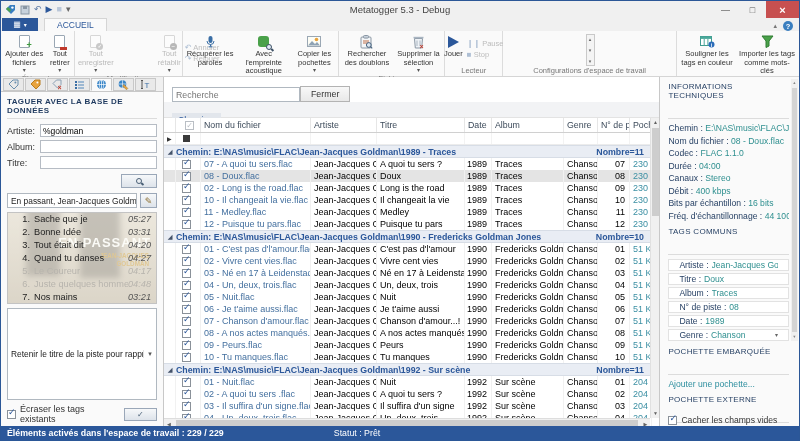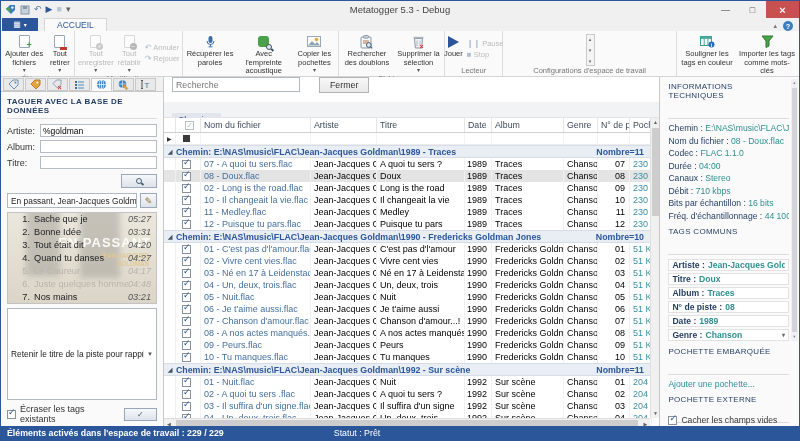--- a/index.html
+++ b/index.html
@@ -28,21 +28,21 @@
   .help-ic { width:10px; height:10px; border-radius:50%; background:#3a7ebf; color:#fff; font-size:7.5px; font-weight:bold; display:flex; align-items:center; justify-content:center; }
 
   
   .ribbon { position:absolute; left:0; top:30px; right:0; height:46px; background:#fafafa; border-bottom:1px solid #d5d5d5; display:flex; }
   .rgrp { display:flex; flex-direction:column; border-right:1px solid #dcdcdc; padding:1px 1px 0; }
   .rgrp-body { flex:1; display:flex; align-items:stretch; justify-content:center; }
   .rgrp-label { height:10px; font-size:7.5px; color:#777; text-align:center; line-height:10px; }
   .rbtn { display:flex; flex-direction:column; align-items:center; padding:2px 2px 0; font-size:7.5px; line-height:1.15; color:#333; text-align:center; }
   .rbtn .ric { height:15px; display:flex; align-items:center; justify-content:center; margin-bottom:1px; }
   .rbtn .arr { font-size:6px; color:#555; }
-  .rbtn.dis { color:#b9b9b9; }
+  .rbtn.dis { color:#b9b9b9;margin-left:40px; }
   .rbtn.dis .ric { opacity:.4; filter:grayscale(1); }
   .rsmall-col { display:flex; flex-direction:column; justify-content:center; gap:2px; padding:0 2px; }
   .rsmall { display:flex; align-items:center; gap:2px; font-size:7.5px; color:#bcbcbc; }
   .rsmall .si { font-size:8px; color:#aebfd4; }
   .icoDoc { width:11px; height:13px; background:#fff; border:1px solid #9aa7b4; border-radius:1px; position:relative; }
   .icoDoc .badge { position:absolute; right:-3px; bottom:-3px; font-size:9px; font-weight:bold; line-height:1; }
   .badge.plus { color:#3f9b3f; }
   .badge.redbar { width:7px; height:3px; background:#c0392b; }
   .badge.gcirc { width:7px; height:7px; background:#3f9b3f; border-radius:50%; color:#fff; font-size:5px; text-align:center; line-height:7px; font-weight:bold; }
   .badge.rcirc { width:7px; height:7px; background:#c0392b; border-radius:50%; color:#fff; font-size:6px; text-align:center; line-height:6px; font-weight:bold; }
@@ -84,21 +84,21 @@
   .trk .tt { overflow:hidden; white-space:nowrap; }
   .trk .time { margin-left:auto; font-style:italic; color:#555; }
   .trk.dim, .trk.dim .time { color:#b7b4ad; }
   .overwrite-row { display:flex; align-items:center; gap:4px; margin-top:4px; font-size:9px; color:#333; }
   .cbx { width:9px; height:9px; border:1px solid #8a9199; background:#fff; position:relative; flex:none; }
   .cbx .ck { position:absolute; left:0px; top:-3px; font-size:9px; color:#2b579a; line-height:1; }
   .applybtn { margin-left:auto; width:34px; height:13px; border:1px solid #9aa7b8; background:linear-gradient(#f6f8fa,#dde3ea); font-size:8px; color:#4a6076; display:flex; align-items:center; justify-content:center; }
 
   
   .main { position:relative; width:497px; display:flex; flex-direction:column; background:#fff; --cols:12px 25px 110px 66px 88px 27px 72px 34px 32px 22px; }
-  .search-row { height:25px; display:flex; align-items:flex-start; gap:19px; padding-left:8px; flex:none; }
+  .search-row { height:25px; display:flex; align-items:flex-end; gap:0; padding-left:8px; flex:none; }
   .search-row input { width:128px; height:15px; border:1px solid #b0b8c0; font-size:8.8px; padding:0 3px; font-family:"Liberation Sans",sans-serif; }
   .fermer { height:16px; padding:0 10px; border:1px solid #b3b3b3; background:linear-gradient(#f8f8f8,#e8e8e8); font-size:8.8px; color:#333; display:flex; align-items:center; }
   .chip-row { height:16px; background:#f2f3f5; border-bottom:1px solid #e3e3e3; display:flex; align-items:center; padding-left:8px; flex:none; }
   .chip { height:13px; background:#e2e6ec; display:flex; align-items:center; gap:4px; padding:0 6px; font-size:8.8px; color:#2b579a;margin-top:20px; }
   .chip .s { color:#333; font-size:6px; }
   .ghead { display:grid; grid-template-columns:var(--cols); height:15px; border-bottom:1px solid #d0d0d0; background:#fff; font-size:8.8px; color:#3c4a5a; align-items:center; flex:none; width:488px; }
   .ghead .hc { border-right:1px solid #e6e6e6; padding-left:3px; height:100%; display:flex; align-items:center; overflow:hidden; white-space:nowrap; }
   .hcb { width:9px; height:9px; border:1px solid #b9bec4; color:#b9bec4; font-size:8px; line-height:7px; text-align:center; margin-left:6px; }
   .filter-row { display:grid; grid-template-columns:var(--cols); height:12px; border-bottom:1px solid #ececec; align-items:center; flex:none; width:488px; }
   .filter-row .fc { border-right:1px solid #f3f3f3; height:100%; display:flex; align-items:center; }
@@ -122,21 +122,21 @@
   .hsb { position:absolute; left:0; right:9px; bottom:0; height:10px; background:#f0f0f0; border-top:1px solid #ddd; display:flex; align-items:center; }
   .hsb .a { font-size:5px; color:#606060; width:10px; text-align:center; }
   .hsb .thumb { height:8px; background:#cdcdcd; flex:1; margin:0 2px; }
 
   
   .right-panel { width:140px; border-left:1px solid #c8c8c8; background:#fafafa; padding:5px 10px 4px 8px; position:relative; overflow:hidden; }
   .rp-h { font-size:8px; font-weight:normal; color:#1f3a5f; letter-spacing:.3px; border-bottom:1px solid #dcdcdc; padding-bottom:18px; margin-bottom:4px; }
   .rp-h.mt { margin-top:6px; }
   .kv { font-size:8.6px; color:#1f3a5f; margin-bottom:2.5px; white-space:nowrap; overflow:hidden; }
   .kv .v { color:#2e8f8f; }
-  .tagf { display:flex; align-items:center; height:12px; margin-bottom:2px; background:#fff; border:1px solid #e2e2e2; font-size:8.6px; padding:0 3px; white-space:nowrap; overflow:hidden;font-weight:bold; }
+  .tagf { display:flex; align-items:center; height:12px; margin-bottom:2px; background:#fff; border:1px solid #e2e2e2; font-size:8.6px; padding:0 10px; white-space:nowrap; overflow:hidden; }
   .tagf .k { color:#1f3a5f; margin-right:3px; flex:none; }
   .tagf .v { color:#2e8f8f; overflow:hidden; }
   .tagf .darr { margin-left:auto; font-size:6px; color:#666; flex:none; }
   .addlink { font-size:8.6px; color:#2e8f9f; margin:2px 0 2px; }
   .covx { width:106px; height:92px; margin:3px auto 0; background:#e7dfcb; border:1px solid #cfc6ae; position:relative; overflow:hidden; }
   .covx-title { font-family:"DejaVu Serif",serif; font-weight:bold; font-size:12px; letter-spacing:2px; color:#141414; text-align:center; margin-top:3px; }
   .lens { position:absolute; width:26px; height:15px; background:#0e0e0e; border-radius:4px; top:26px; }
   .bridge { position:absolute; top:28px; left:48px; width:12px; height:3px; background:#0e0e0e; }
   .mouth { position:absolute; left:34px; top:58px; width:18px; height:20px; background:#0e0e0e; border-radius:50% 50% 45% 55%; transform:rotate(8deg); }
   .shade { position:absolute; background:#8a8578; opacity:.45; filter:blur(2px); }
@@ -940,21 +940,21 @@
     </div>
 
     <div class="right-panel">
       <div class="rp-h">INFORMATIONS TECHNIQUES</div>
       <div id="tech-rows">
           <div class="kv"><span class="k">Chemin : </span><span class="v">E:\NAS\music\FLAC\Jean-Jac...</span></div>
           <div class="kv"><span class="k">Nom du fichier : </span><span class="v">08 - Doux.flac</span></div>
           <div class="kv"><span class="k">Codec : </span><span class="v">FLAC 1.1.0</span></div>
           <div class="kv"><span class="k">Durée : </span><span class="v">04:00</span></div>
           <div class="kv"><span class="k">Canaux : </span><span class="v">Stereo</span></div>
-          <div class="kv"><span class="k">Débit : </span><span class="v">710 kbps</span></div>
+          <div class="kv"><span class="k">Débit : </span><span class="v">400 kbps</span></div>
           <div class="kv"><span class="k">Bits par échantillon : </span><span class="v">16 bits</span></div>
           <div class="kv"><span class="k">Fréq. d'échantillonnage : </span><span class="v">44 100 Hertz</span></div>
         </div>
 
       <div class="rp-h mt">TAGS COMMUNS</div>
       <div id="tag-fields">
           <div class="tagf">
             <span class="k">Artiste :</span>
             <span class="v">Jean-Jacques Goldman</span>
           </div>

